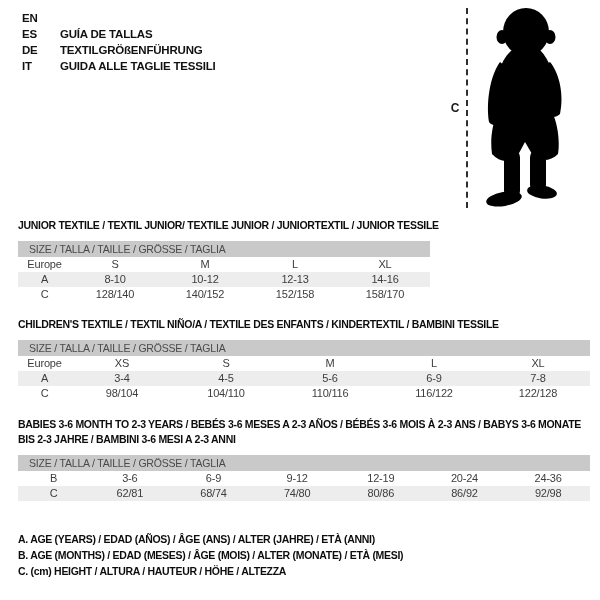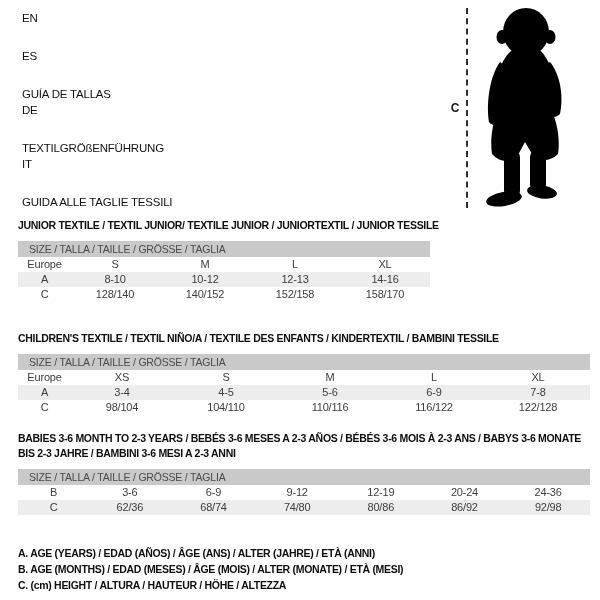--- a/index.html
+++ b/index.html
@@ -2,21 +2,21 @@
 <html><head>
 <meta charset="utf-8">
 <style>
   html,body{margin:0;padding:0;}
   body{
     width:600px;height:600px;background:#ffffff;position:relative;
     font-family:"Liberation Sans",sans-serif;color:#111;overflow:hidden;
   }
   
   .lang-block{position:absolute;top:10px;left:22px;}
-  .lang-row{display:flex;line-height:16px;font-size:11.5px;font-weight:400;letter-spacing:-0.2px;flex-direction:column;}
+  .lang-row{display:flex;line-height:16px;font-size:11.5px;font-weight:700;letter-spacing:-0.2px;}
   .lang-code{width:38px;flex:0 0 38px;}
   
   .figure{position:absolute;top:6px;left:444px;display:flex;align-items:stretch;height:204px;}
   .c-label{width:22px;display:flex;align-items:center;justify-content:center;
     font-weight:700;font-size:12px;color:#1a1a1a;}
   .dash-line{width:0;border-left:2px dashed #2e2e2e;height:200px;margin-top:2px;}
   .figure svg{margin-left:10px;display:block;}
   
   .content{position:absolute;top:218px;left:18px;width:572px;}
   .table-title{font-weight:700;font-size:10.5px;letter-spacing:-0.3px;color:#0d0d0d;
@@ -25,21 +25,21 @@
   th{background:#c9c9c9;text-align:left;font-weight:400;color:#4a4a4a;
     font-size:10.5px;height:16px;line-height:16px;padding:0 11px;letter-spacing:-0.2px;}
   td{font-size:11px;color:#3d3d3d;height:15px;line-height:15px;padding:0 3px;
     text-align:center;letter-spacing:-0.2px;}
   td.row-label{text-align:center;padding-left:4px;}
   tbody tr:nth-child(even){background:#ededed;}
   .t-junior{width:412px;}
   .t-children,.t-babies{width:572px;}
   .t-junior col.label-col,.t-children col.label-col{width:52px;}
   .t-babies col.label-col{width:70px;}
-  .block-1{margin-bottom:29px;}
+  .block-1{margin-bottom:15px;}
   .block-2{margin-bottom:16px;}
   .footnotes{margin-top:30px;}
   .footnote-line{font-weight:700;font-size:10.5px;letter-spacing:-0.3px;line-height:16px;color:#0d0d0d;}
 </style>
 </head>
 <body>
 
 <div class="lang-block">
   <div class="lang-row">
     <span class="lang-code">EN</span>
@@ -188,21 +188,21 @@
           <td class="row-label">B</td>
           <td>3-6</td>
           <td>6-9</td>
           <td>9-12</td>
           <td>12-19</td>
           <td>20-24</td>
           <td>24-36</td>
         </tr>
         <tr>
           <td class="row-label">C</td>
-          <td>62/36</td>
+          <td>62/81</td>
           <td>68/74</td>
           <td>74/80</td>
           <td>80/86</td>
           <td>86/92</td>
           <td>92/98</td>
         </tr>
       </tbody>
     </table>
   </div>
 

